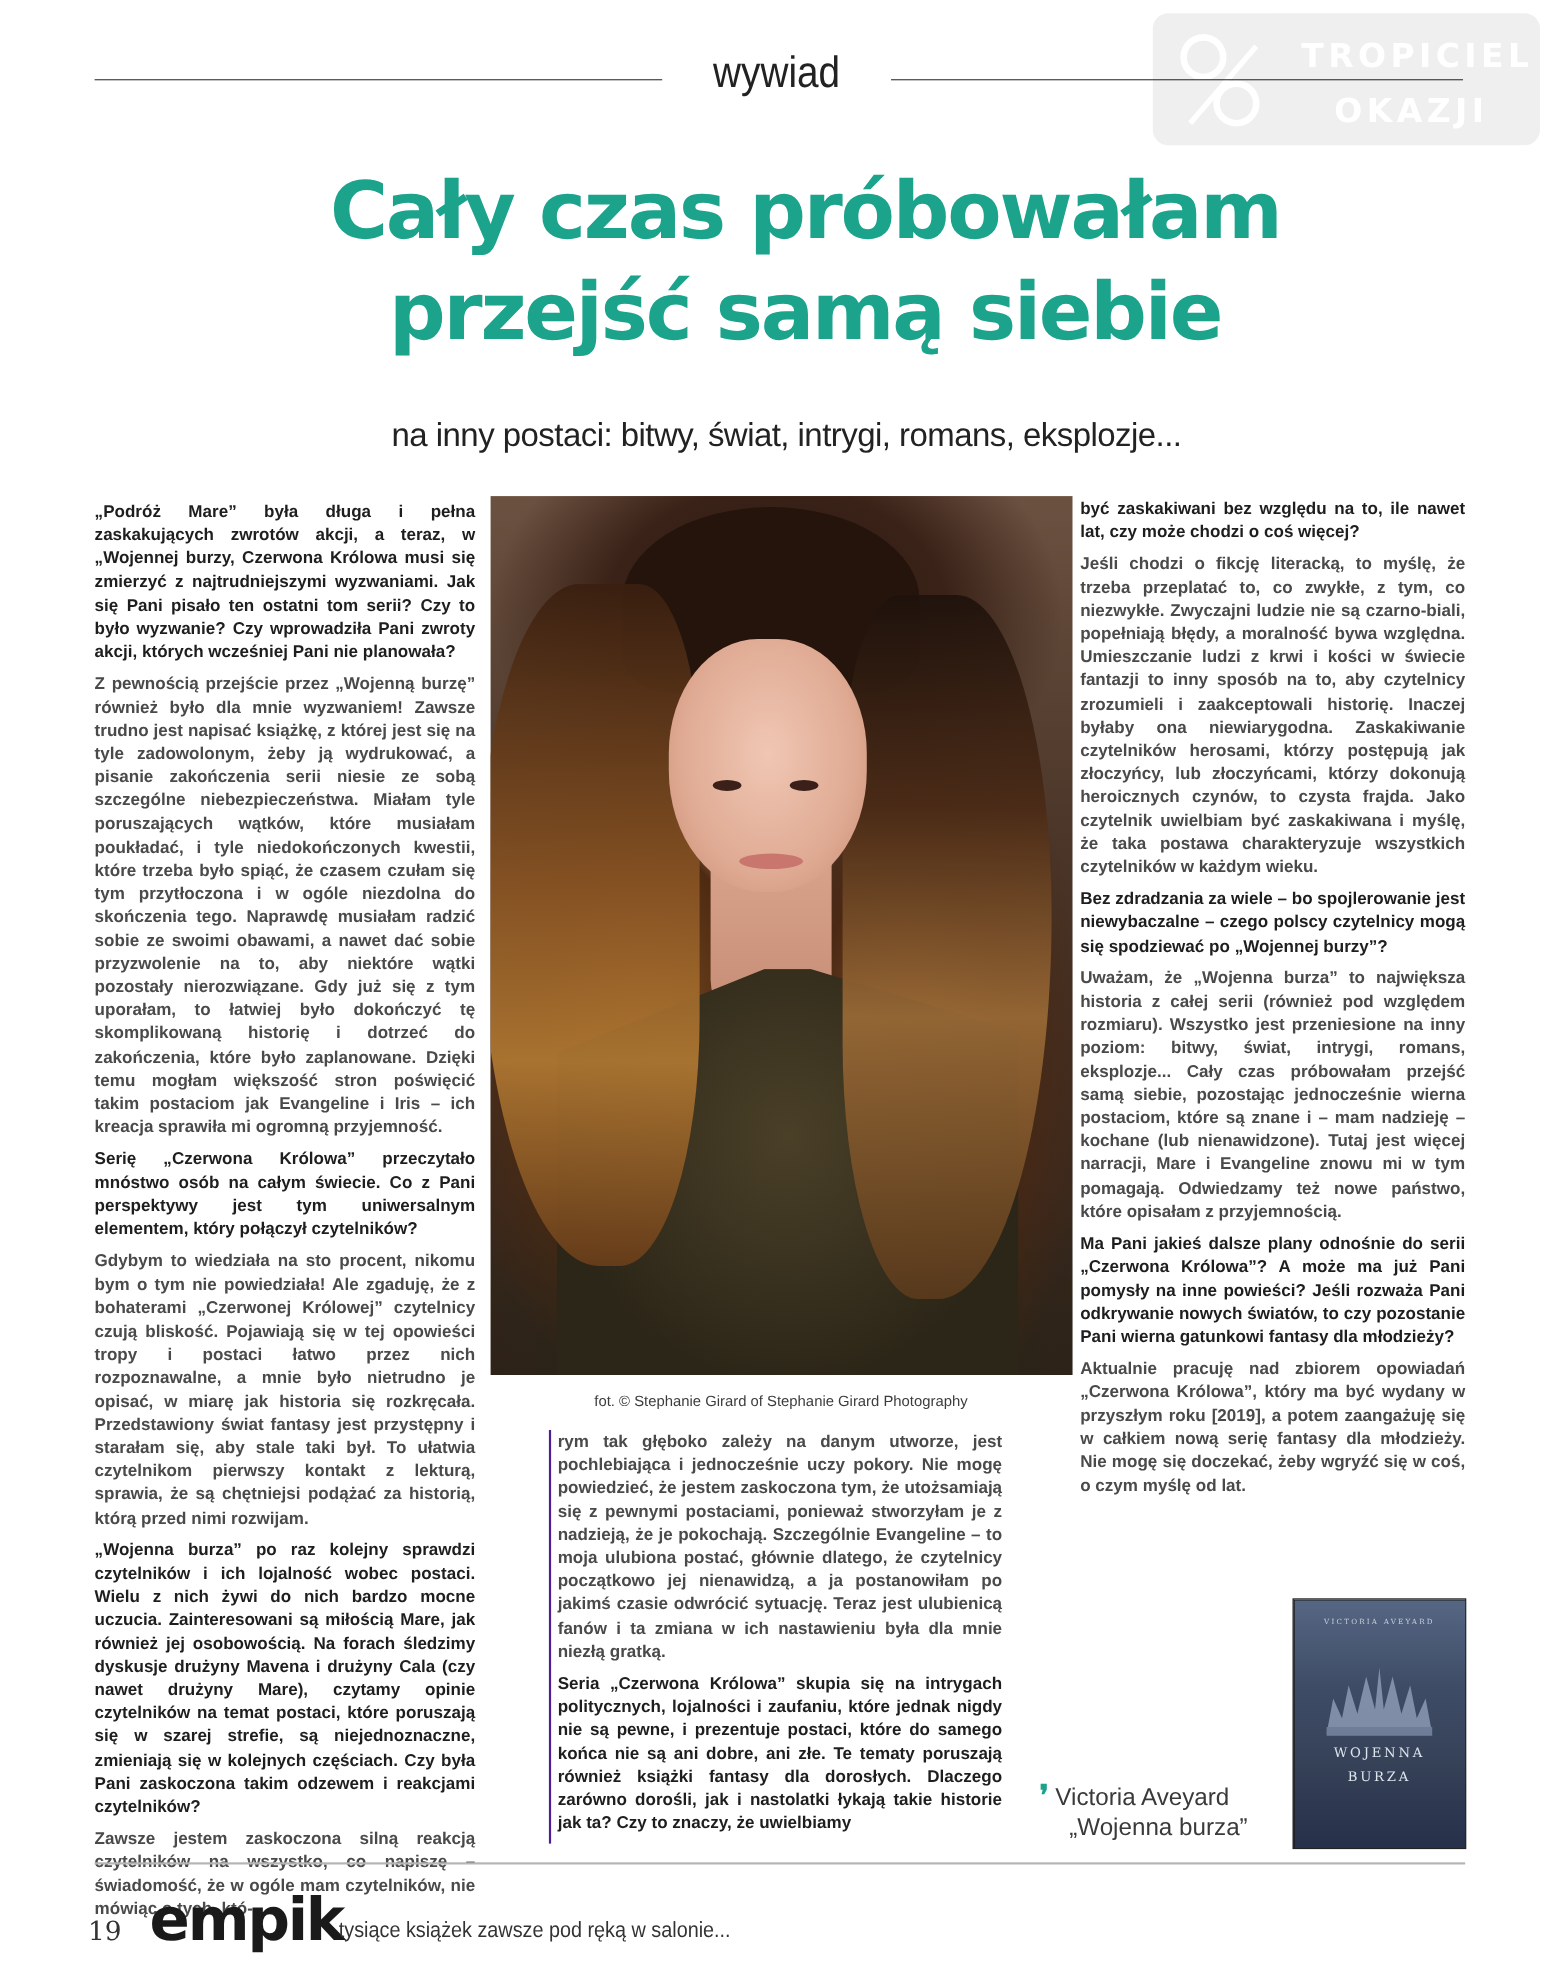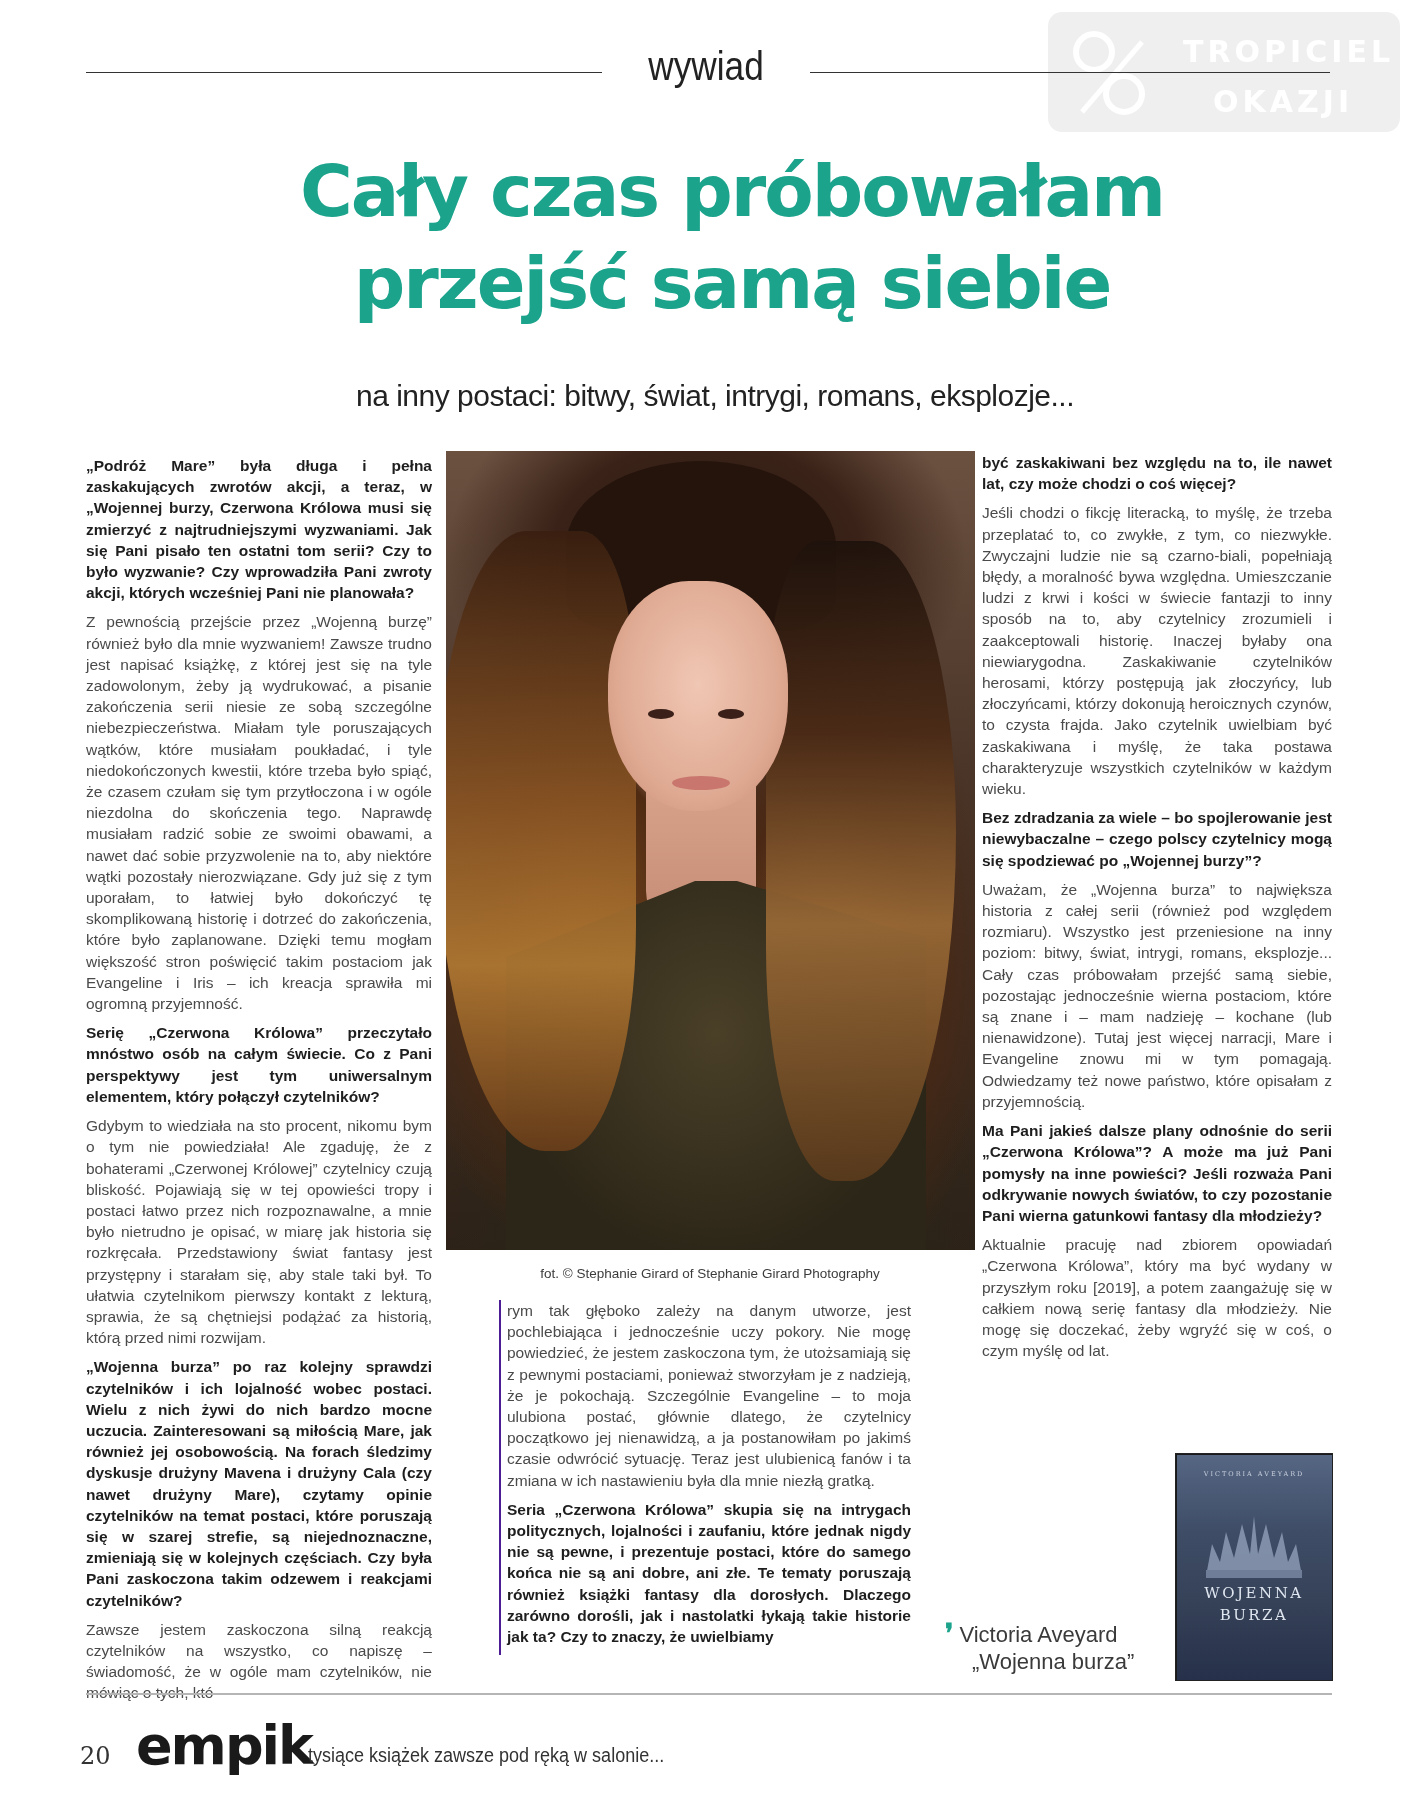--- a/index.html
+++ b/index.html
@@ -16,21 +16,21 @@
     .section-rule.right { left: 810px; width: 520px; }
     .section-label { position: absolute; left: 602px; width: 208px; top: 44px; text-align: center; font-size: 40px; color: #222; font-family: "Liberation Sans Narrow", "Liberation Sans", sans-serif; transform: scaleX(0.88); }
 
     .headline { position: absolute; left: 140px; width: 1150px; top: 128px; text-align: center; color: #1ba38c; font-family: "DejaVu Sans", sans-serif; font-weight: bold; font-size: 72px; line-height: 92px; letter-spacing: -2px; }
 
     .lead { position: absolute; left: 140px; width: 1150px; top: 336px; text-align: center; font-size: 30px; line-height: 40px; color: #222; letter-spacing: -0.5px; }
 
     .col { position: absolute; font-size: 15.5px; line-height: 21.2px; text-align: justify; hyphens: auto; }
     .col p { margin: 0 0 8px 0; }
     .col p.q { font-weight: bold; color: #1e1e1e; }
-    .col p.a { color: #4a4a4a; }
+    .col p.a { color: #4a4a4a; font-weight: bold; }
     .col-left { left: 86px; top: 455px; width: 346px; }
     .col-mid { left: 499px; top: 1300px; width: 404px; border-left: 2px solid #4c1d95; padding-left: 6px; }
     .col-right { left: 982px; top: 452px; width: 350px; }
 
     .photo { position: absolute; left: 446px; top: 451px; width: 529px; height: 799px; overflow: hidden;
       background:
         radial-gradient(ellipse 90px 120px at 250px 250px, #e7b8a5 0%, #d49a84 55%, rgba(212,154,132,0) 100%),
         radial-gradient(ellipse 190px 330px at 140px 480px, #7a4a20 0%, #4e2a12 50%, rgba(60,30,15,0) 100%),
         radial-gradient(ellipse 170px 330px at 380px 520px, #8a5a2c 0%, #4a2814 55%, rgba(50,25,12,0) 100%),
         radial-gradient(ellipse 280px 260px at 270px 760px, #3b3322 0%, #2a2418 60%, rgba(30,25,18,0) 100%),
@@ -49,21 +49,21 @@
 
     .caption { position: absolute; left: 500px; width: 420px; top: 1266px; text-align: center; font-size: 13.5px; color: #3c3c3c; }
 
     .quote-sig { position: absolute; left: 945px; top: 1620px; width: 200px; font-size: 22px; line-height: 27px; color: #3a3a3a; }
     .quote-sig .mark { color: #1ba38c; font-weight: bold; font-size: 26px; font-family: "DejaVu Serif", serif; margin-right: 6px; }
     .quote-sig .book { display: block; padding-left: 27px; }
 
     .book-cover { position: absolute; left: 1176px; top: 1454px; width: 156px; height: 226px; background: linear-gradient(180deg, #566784 0%, #3e4c66 35%, #364258 65%, #26304a 100%); box-shadow: 1px 1px 0 #1a1a1a inset, 0 0 0 1px #222; }
     .book-cover .author { position: absolute; top: 16px; width: 100%; text-align: center; color: #c9cfdc; font-size: 6.5px; letter-spacing: 2px; line-height: 9px; font-family: "DejaVu Serif", serif; }
     .book-cover .crown { position: absolute; left: 26px; top: 60px; width: 104px; height: 70px; }
-    .book-cover .title { position: absolute; top: 128px; width: 100%; text-align: center; color: #dfe6f0; font-family: "DejaVu Serif", serif; font-size: 15px; line-height: 22px; letter-spacing: 2.5px; }
+    .book-cover .title { position: absolute; top: 128px; width: 100%; text-align: center; color: #dfe6f0; font-family: "DejaVu Serif", serif; font-size: 12px; line-height: 22px; letter-spacing: 2.5px; }
 
     .footer-rule { position: absolute; left: 86px; width: 1246px; top: 1693px; border-top: 2px solid #b5b5b5; }
     .page-num { position: absolute; left: 80px; top: 1742px; font-family: "DejaVu Serif", serif; font-size: 24px; color: #333; }
     .logo { position: absolute; left: 136px; top: 1714px; font-family: "DejaVu Sans", sans-serif; font-weight: bold; font-size: 54px; color: #1a1a1a; letter-spacing: -2px; }
     .tagline { position: absolute; left: 308px; top: 1744px; font-size: 20px; color: #333; transform: scaleX(0.9); transform-origin: left; }
   </style>
 </head>
 <body>
 
 <div class="watermark">
@@ -138,15 +138,15 @@
     <polygon points="4,62 10,30 18,48 24,18 32,44 40,10 48,40 52,2 56,40 64,10 72,44 80,18 86,48 94,30 100,62" fill="#8c9ab4" opacity="0.85"></polygon>
     <rect x="4" y="56" width="96" height="8" fill="#6f7d98"></rect>
   </svg>
   <div class="title">
     <span>WOJENNA</span><br>
     <span>BURZA</span>
   </div>
 </div>
 
 <div class="footer-rule"></div>
-<div class="page-num">20</div>
+<div class="page-num">19</div>
 <div class="logo">empik</div>
 <div class="tagline">tysiące książek zawsze pod ręką w salonie...</div>
 
 </body></html>

